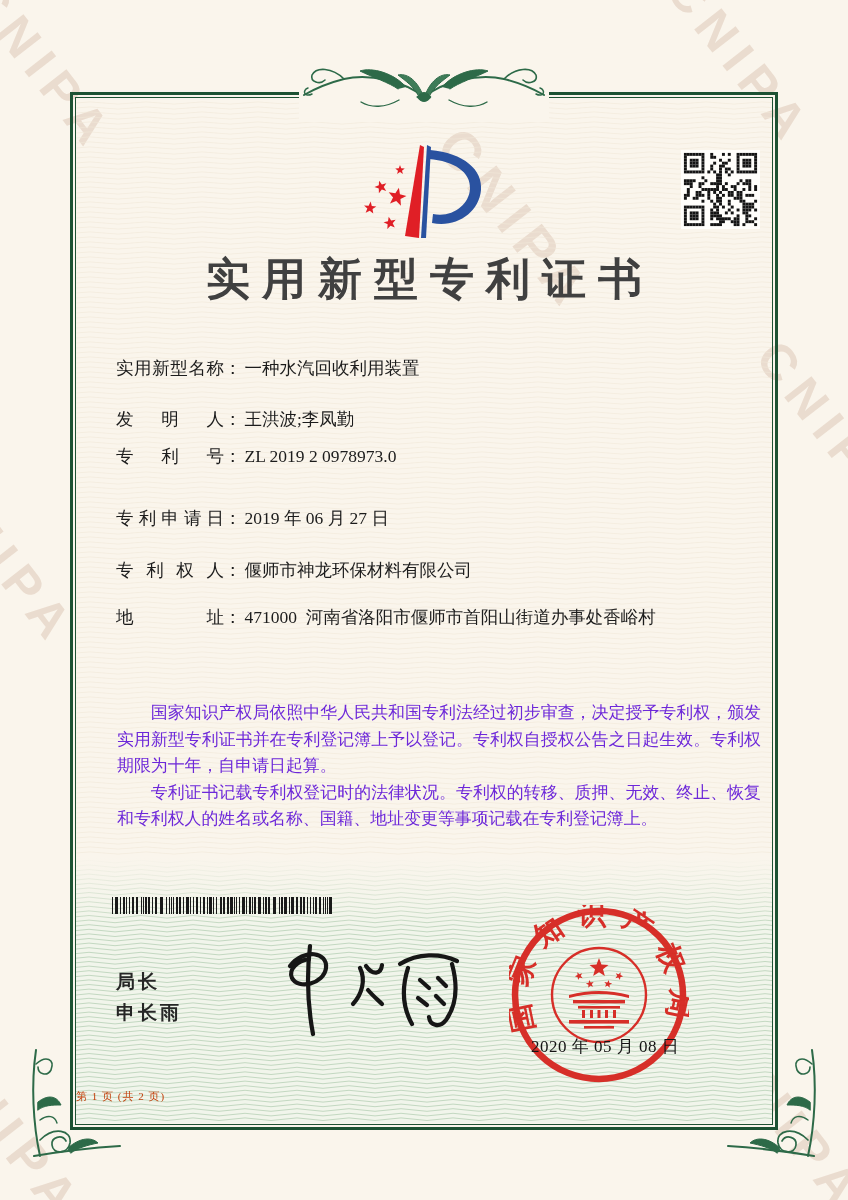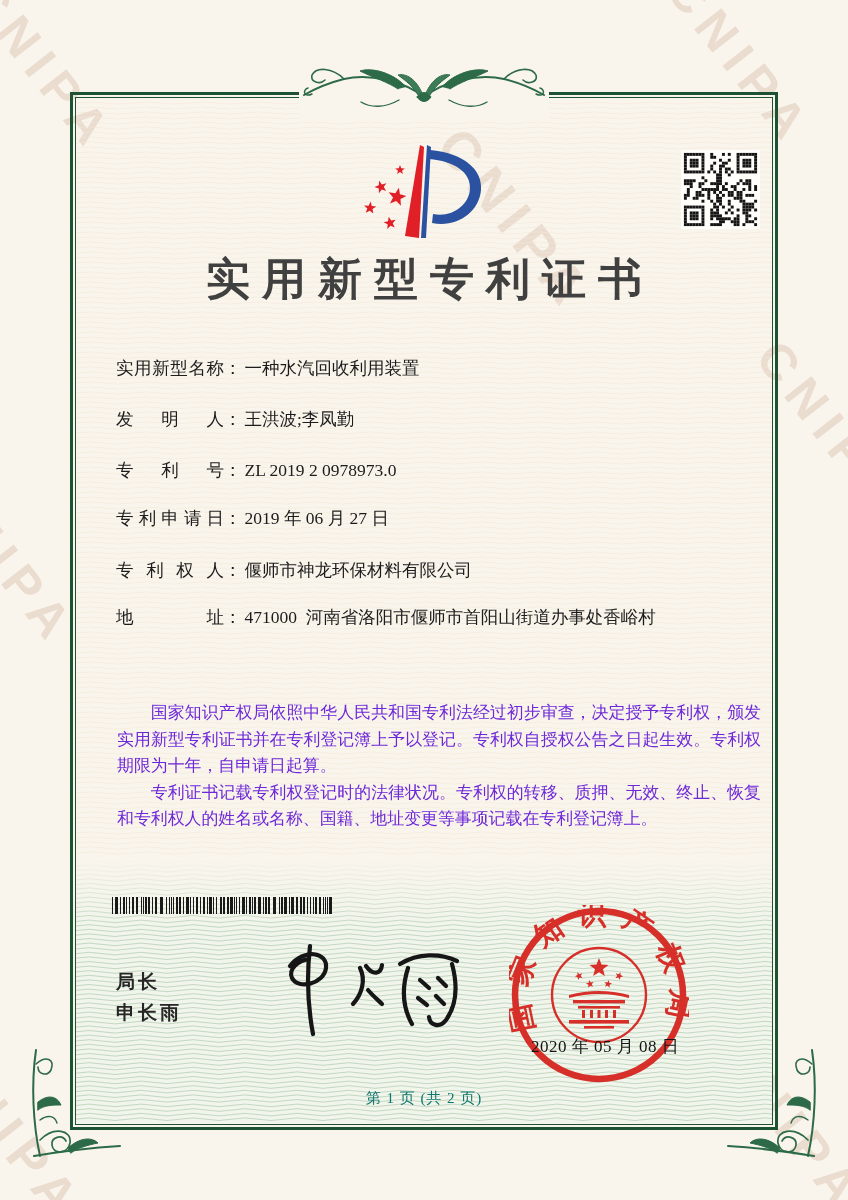--- a/index.html
+++ b/index.html
@@ -35,22 +35,22 @@
   .paras p{margin:0;text-indent:2em;}
   .barcode{position:absolute;left:112px;top:897px;z-index:2;}
   .director-title{position:absolute;left:116px;top:963px;z-index:2;margin-top:6px;}
   .director-name{position:absolute;left:116px;top:1000px;z-index:2;}
   .hei{font-family:"Liberation Sans","DejaVu Sans",sans-serif;font-weight:600;font-size:19px;
        color:#262626;letter-spacing:3px;}
   .sig{position:absolute;left:252px;top:940px;z-index:3;}
   .seal{position:absolute;left:509px;top:905px;z-index:3;opacity:.95;}
   .seal-date{position:absolute;left:531px;top:1035px;font-size:17px;color:#141414;
              letter-spacing:.5px;z-index:4;white-space:pre;}
-  .page-ind{position:absolute;left:76px;top:1089px;width:696px;text-align:center;font-size:15px;
-            color:#0f766e;z-index:2;letter-spacing:1px;white-space:pre;}
+  .page-ind{position:absolute;left:76px;top:1089px;width:696px;font-size:11px;
+            color:#c2410c;z-index:2;letter-spacing:1px;white-space:pre;}
   .note{position:absolute;left:316px;top:1138px;width:172px;height:34px;background:#fffef8;
         display:flex;align-items:center;justify-content:center;font-size:15.5px;
         letter-spacing:2px;color:#222;z-index:2;}
 </style>
 </head>
 <body>
 
 <div id="page">
 
   <div class="wm" style="left:2px;top:-32px;font-size:50px">CNIPA</div>
@@ -627,21 +627,21 @@
   </div>
 
   <div class="title">实用新型专利证书</div>
 
   <div class="frow" style="top:356px">
     <span class="flabel">实用新型名称</span><span>：</span><span class="fvalue">一种水汽回收利用装置</span>
   </div>
   <div class="frow" style="top:407px">
     <span class="flabel">发明人</span><span>：</span><span class="fvalue">王洪波;李凤勤</span>
   </div>
-  <div class="frow" style="top:458px">
+  <div class="frow" style="top:444px">
     <span class="flabel">专利号</span><span>：</span><span class="fvalue">ZL 2019 2 0978973.0</span>
   </div>
   <div class="frow" style="top:506px">
     <span class="flabel">专利申请日</span><span>：</span><span class="fvalue">2019 年 06 月 27 日</span>
   </div>
   <div class="frow" style="top:558px">
     <span class="flabel">专利权人</span><span>：</span><span class="fvalue">偃师市神龙环保材料有限公司</span>
   </div>
   <div class="frow" style="top:605px">
     <span class="flabel">地址</span><span>：</span><span class="fvalue">471000  河南省洛阳市偃师市首阳山街道办事处香峪村</span>

